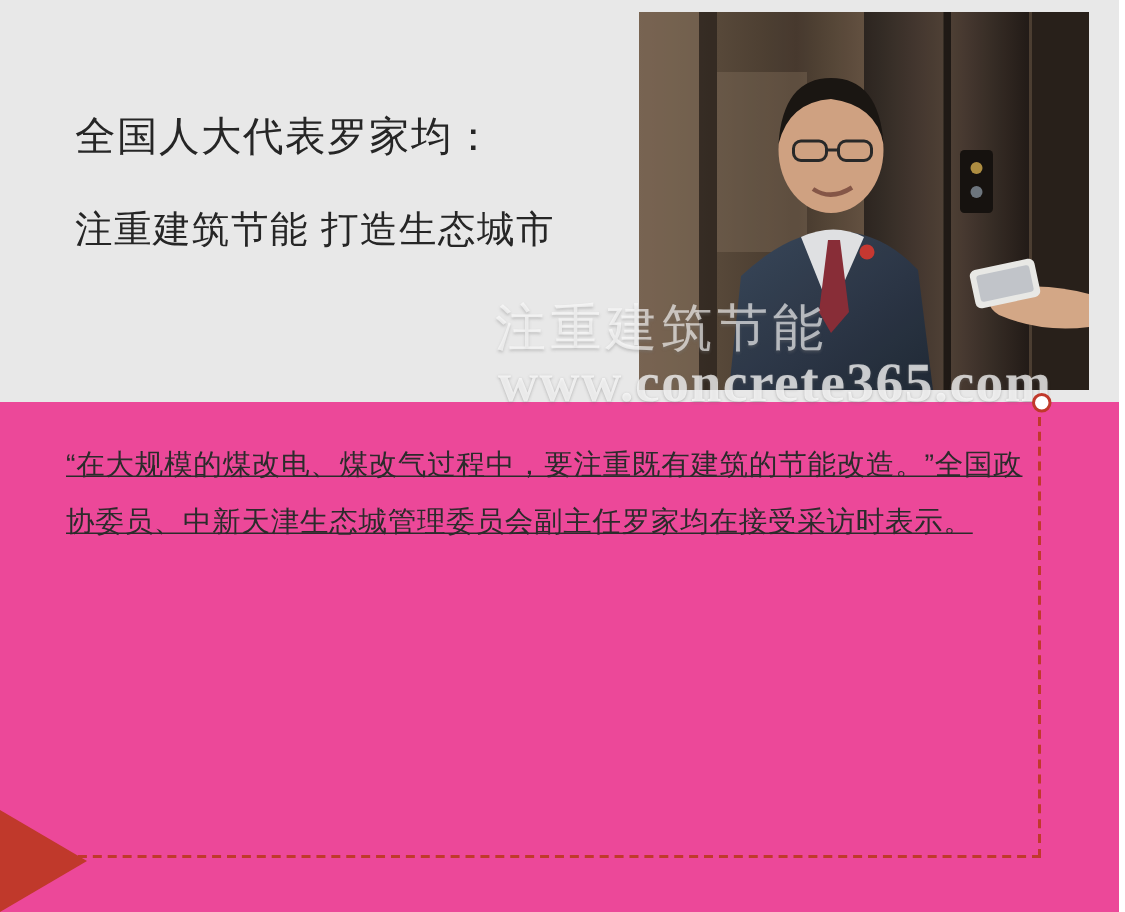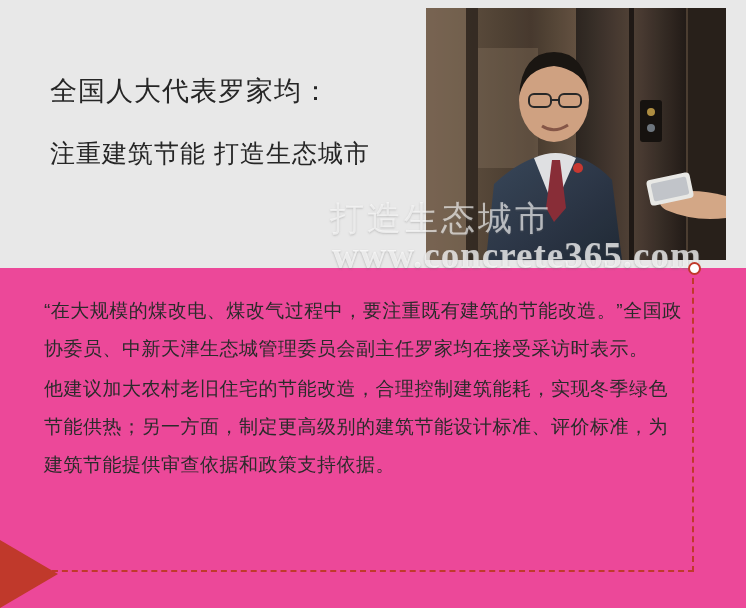--- a/index.html
+++ b/index.html
@@ -127,20 +127,21 @@
   
   .body-text {
     position: absolute;
     left: 44px;
     top: 292px;
     width: 640px;
     font-size: 19px;
     color: #2b2b2b;
     line-height: 38px;
     letter-spacing: 0.5px;
+    text-decoration: underline;
   }
   .para { margin: 0; }
   .para + .para { margin-top: 2px; }
 </style>
 </head>
 <body>
 
 <div class="page">
 
   <div class="header">
@@ -191,25 +192,24 @@
       <path d="M116 118 Q128 126 142 117" stroke="#8b5a4a" stroke-width="3" fill="none"></path>
       <circle cx="152" cy="160" r="5" fill="#cf3b33"></circle>
 
       <path d="M300 188 Q262 178 236 188 Q230 196 240 202 Q268 214 300 210 Z" fill="#dcae8c"></path>
       <rect x="222" y="168" width="44" height="26" rx="4" fill="#f2f2ef" transform="rotate(-12 244 181)"></rect>
       <rect x="226" y="172" width="36" height="18" rx="2" fill="#c9cdd2" transform="rotate(-12 244 181)"></rect>
       <rect x="0" y="0" width="300" height="252" fill="#000" opacity="0.04"></rect>
     </svg>
   </div>
 
-  <div class="watermark-cn">打造生态城市</div>
+  <div class="watermark-cn">注重建筑节能</div>
   <div class="watermark-url">www.concrete365.com</div>
 
   <div class="dashed-frame"></div>
   <div class="dot-top-right"></div>
   <div class="corner-ribbon"></div>
 
   <div class="body-text">
     <p class="para">“在大规模的煤改电、煤改气过程中，要注重既有建筑的节能改造。”全国政协委员、中新天津生态城管理委员会副主任罗家均在接受采访时表示。</p>
-    <p class="para">他建议加大农村老旧住宅的节能改造，合理控制建筑能耗，实现冬季绿色节能供热；另一方面，制定更高级别的建筑节能设计标准、评价标准，为建筑节能提供审查依据和政策支持依据。</p>
   </div>
 
 </div>
 
 </body></html>

